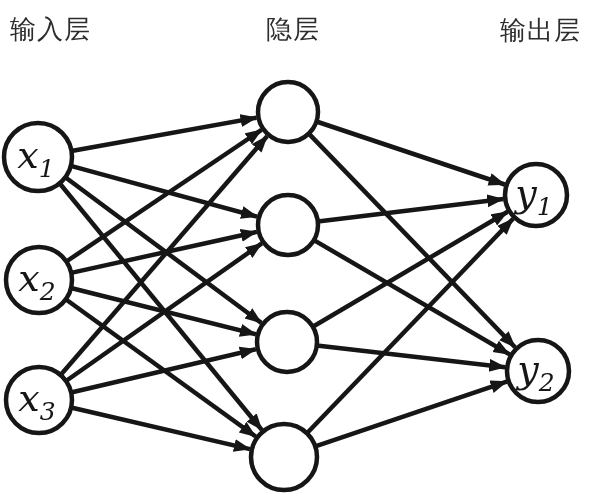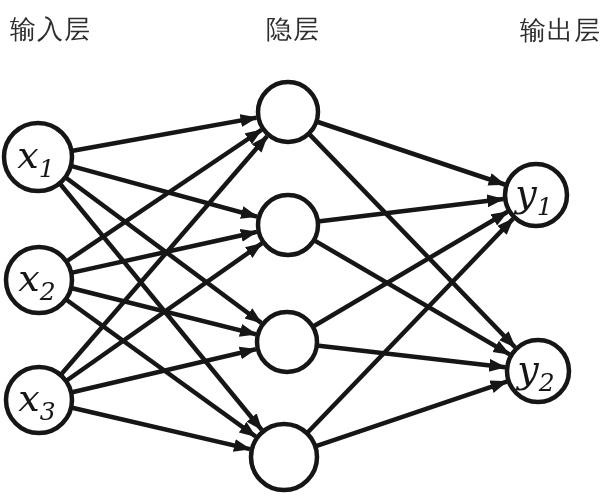--- a/index.html
+++ b/index.html
@@ -22,21 +22,21 @@
     font-family: "DejaVu Sans", "Liberation Sans", sans-serif;
     font-size: 26px;
     font-weight: 500;
     color: #2d2d2d;
     letter-spacing: 1px;
     white-space: nowrap;
     user-select: none;
   }
   #label-input  { left: 10px;  top: 12px; }
   #label-hidden { left: 266px; top: 12px; }
-  #label-output { left: 520px; top: 13px; }
+  #label-output { left: 500px; top: 13px; }
   #net-svg {
     position: absolute;
     left: 0;
     top: 0;
     width: 600px;
     height: 500px;
     display: block;
   }
   .node-circle {
     fill: #ffffff;

